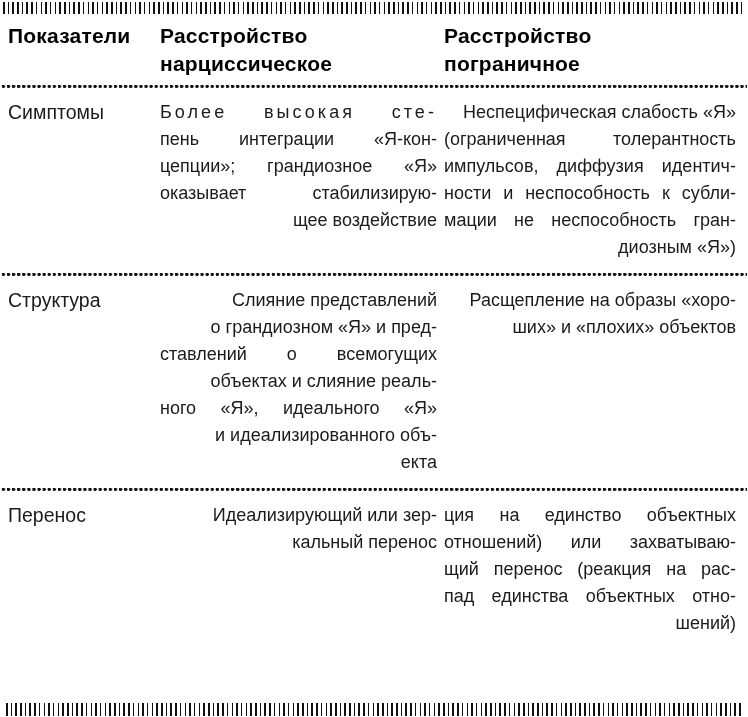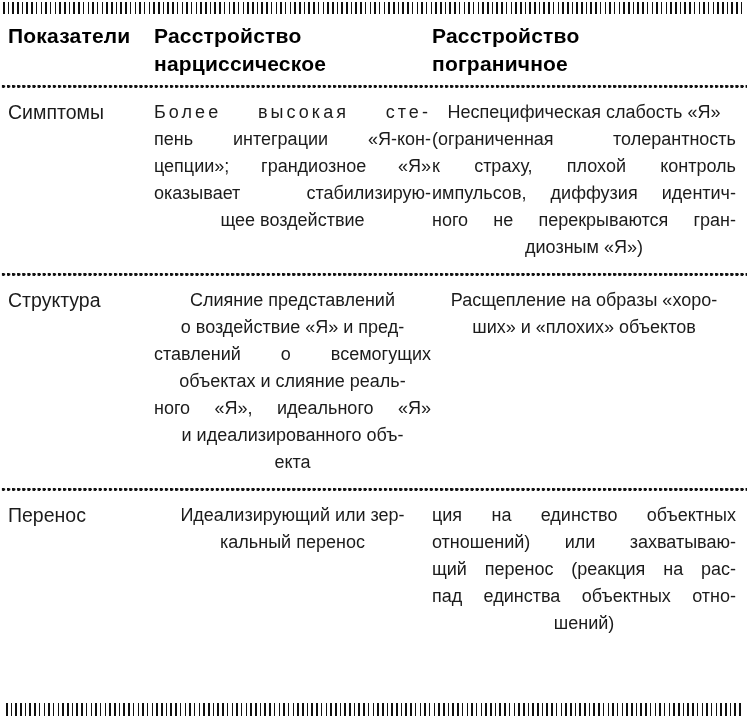--- a/index.html
+++ b/index.html
@@ -28,36 +28,36 @@
     margin: 0 1px;
     background-image: radial-gradient(circle at 2.4px 3.4px, var(--rule, #101010) 1.45px, transparent 1.9px);
     background-size: 5.1px 7px;
     background-repeat: repeat-x;
   }
   .dotsep.first { margin-top: 3px; }
   
   .thead, .trow {
     display: grid;
     grid-template-columns: 145px 277px 1fr;
-    column-gap: 1px;
+    column-gap: 7px;
   }
   .thead { padding: 8px 10px 2px 8px; }
   .trow  { padding: 9px 12px 10px 8px; }
   .hname {
     font-weight: 700;
     font-size: 21px;
     line-height: 28px;
     color: var(--heading, #000000);
     letter-spacing: 0.2px;
   }
   .hc { }
   .ind  { font-size: 19.5px; line-height: 27px; }
   .cell { font-size: 18px;  line-height: 27px; }
   .jl { text-align: justify; text-align-last: justify; }
-  .nl { text-align: center; }
+  .nl { text-align: right; }
   .ls { letter-spacing: 0.17em; }
 </style>
 </head>
 <body>
 
 <div class="page" style="--bg: #ffffff; --text: #1b1b1b; --heading: #000000; --rule: #111111;">
 
   <div class="vbar top"></div>
 
   <div class="thead">
@@ -79,34 +79,34 @@
     <div class="cell">
       <div class="jl ls">Более высокая сте-</div>
       <div class="jl">пень интеграции «Я-кон-</div>
       <div class="jl">цепции»; грандиозное «Я»</div>
       <div class="jl">оказывает стабилизирую-</div>
       <div class="nl">щее воздействие</div>
     </div>
     <div class="cell">
       <div class="nl">Неспецифическая слабость «Я»</div>
       <div class="jl">(ограниченная толерантность</div>
-      <div class="jl">к страху, плохой контроль</div>
       <div class="jl">импульсов, диффузия идентич-</div>
-      <div class="jl">ного не перекрываются гран-</div>
+      <div class="jl">ности и неспособность к субли-</div>
+      <div class="jl">мации не неспособность гран-</div>
       <div class="nl">диозным «Я»)</div>
     </div>
   </div>
 
   <div class="dotsep"></div>
 
   <div class="trow">
     <div class="ind">Структура</div>
     <div class="cell">
       <div class="nl">Слияние представлений</div>
-      <div class="nl">о воздействие «Я» и пред-</div>
+      <div class="nl">о грандиозном «Я» и пред-</div>
       <div class="jl">ставлений о всемогущих</div>
       <div class="nl">объектах и слияние реаль-</div>
       <div class="jl">ного «Я», идеального «Я»</div>
       <div class="nl">и идеализированного объ-</div>
       <div class="nl">екта</div>
     </div>
     <div class="cell">
       <div class="nl">Расщепление на образы «хоро-</div>
       <div class="nl">ших» и «плохих» объектов</div>
     </div>

